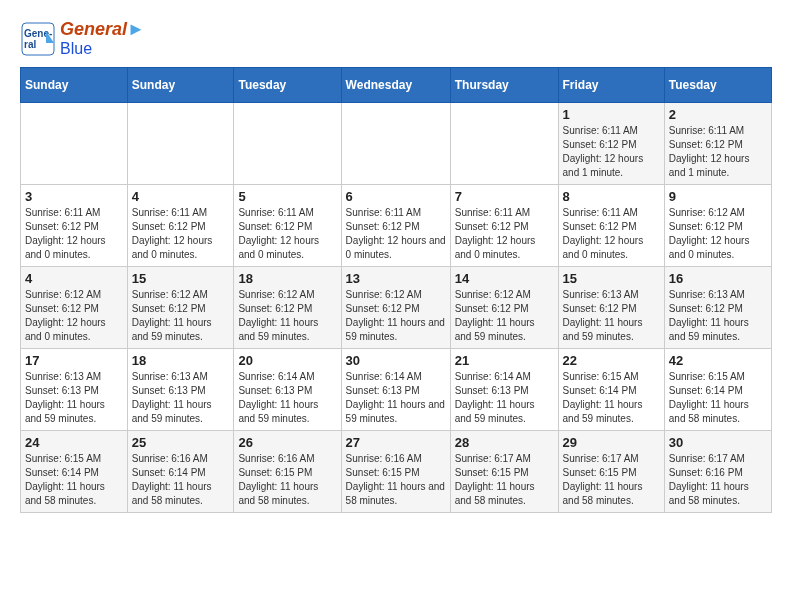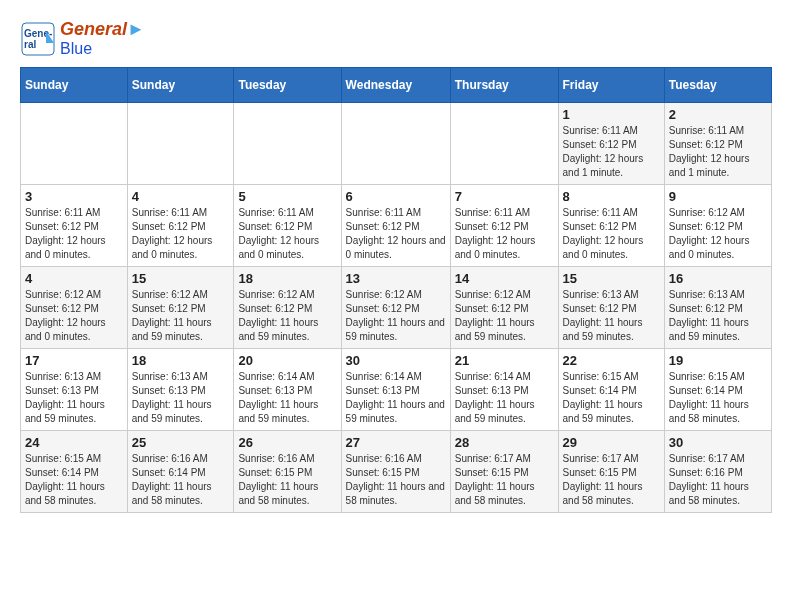--- a/index.html
+++ b/index.html
@@ -258,21 +258,21 @@
 Sunset: 6:13 PM
 Daylight: 11 hours and 59 minutes.</div>
         </td>
         <td>
           <span class="day-num">22</span>
           <div class="day-info">Sunrise: 6:15 AM
 Sunset: 6:14 PM
 Daylight: 11 hours and 59 minutes.</div>
         </td>
         <td>
-          <span class="day-num">19</span>
+          <span class="day-num">42</span>
           <div class="day-info">Sunrise: 6:15 AM
 Sunset: 6:14 PM
 Daylight: 11 hours and 58 minutes.</div>
         </td>
       </tr>
       <tr>
         <td>
           <span class="day-num">24</span>
           <div class="day-info">Sunrise: 6:15 AM
 Sunset: 6:14 PM

